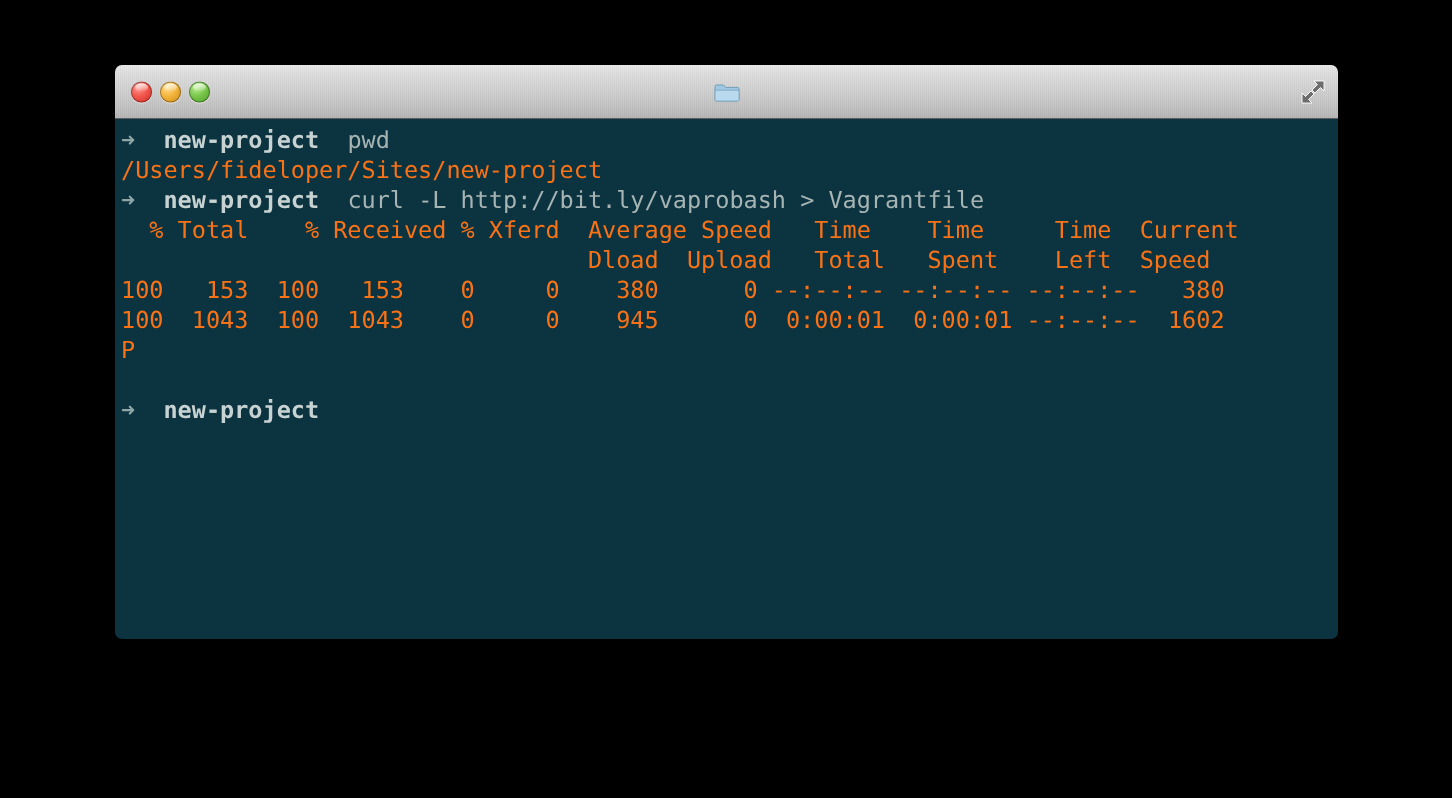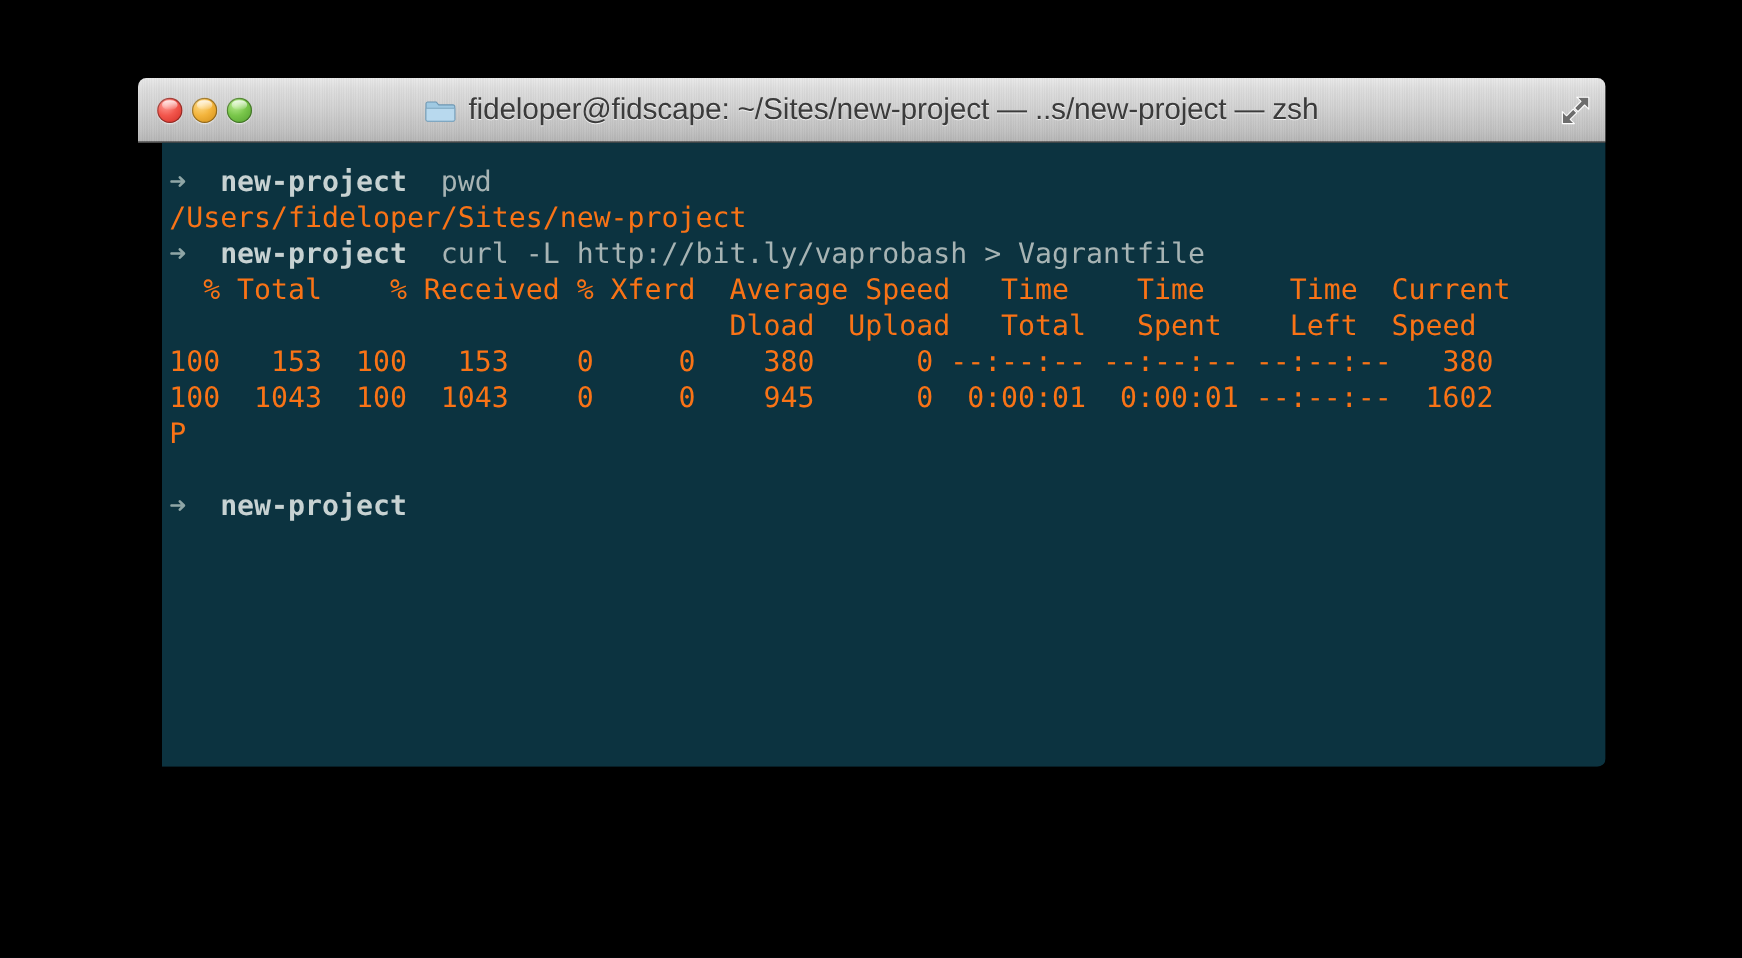--- a/index.html
+++ b/index.html
@@ -146,25 +146,24 @@
   }
 
   
   #terminal-body {
     position: absolute;
     left: 0;
     right: 0;
     top: 54px;
     bottom: 0;
     background: #0c3340;
-    padding: 17px 0 0 6px;
+    padding: 6px 0 0 6px;
     box-sizing: border-box;
     overflow: hidden;
     cursor: text;
-    margin-left: 20px;
   }
 
   #terminal-screen {
     font-family: "DejaVu Sans Mono", "Liberation Mono", monospace;
     font-size: 23.5px;
     line-height: 30px;
     color: #a7b4b4;
     white-space: pre;
     letter-spacing: 0px;
     text-rendering: geometricPrecision;
@@ -202,21 +201,20 @@
         <div class="traffic-light" id="btn-maximize"></div>
       </div>
 
       <div id="title-area">
         <span id="folder-icon">
           <svg width="26" height="21" viewBox="0 0 26 21" xmlns="http://www.w3.org/2000/svg">
             <path d="M1 4.5 A1.5 1.5 0 0 1 2.5 3 H9.5 L11.6 5.4 H23.5 A1.5 1.5 0 0 1 25 6.9 V17.5 A1.5 1.5 0 0 1 23.5 19 H2.5 A1.5 1.5 0 0 1 1 17.5 Z" fill="#9fc9e2" stroke="#6c96b2" stroke-width="0.9"></path>
             <path d="M1 8.2 H25 V17.5 A1.5 1.5 0 0 1 23.5 19 H2.5 A1.5 1.5 0 0 1 1 17.5 Z" fill="#b8d9ee" stroke="#7aa3bd" stroke-width="0.8"></path>
           </svg>
         </span>
-        <span id="title-text">fideloper@fidscape: ~/Sites/new-project — ..s/new-project — zsh</span>
       </div>
 
       <div id="fullscreen-button">
         <svg width="26" height="26" viewBox="0 0 26 26" xmlns="http://www.w3.org/2000/svg">
 
           <path d="M24 2 L24 12 L20.5 8.5 L15 14 L12 11 L17.5 5.5 L14 2 Z" fill="#6d6d6d" stroke="#ffffff" stroke-width="0.9" stroke-linejoin="round"></path>
 
           <path d="M2 24 L2 14 L5.5 17.5 L11 12 L14 15 L8.5 20.5 L12 24 Z" fill="#6d6d6d" stroke="#ffffff" stroke-width="0.9" stroke-linejoin="round"></path>
         </svg>
       </div>

